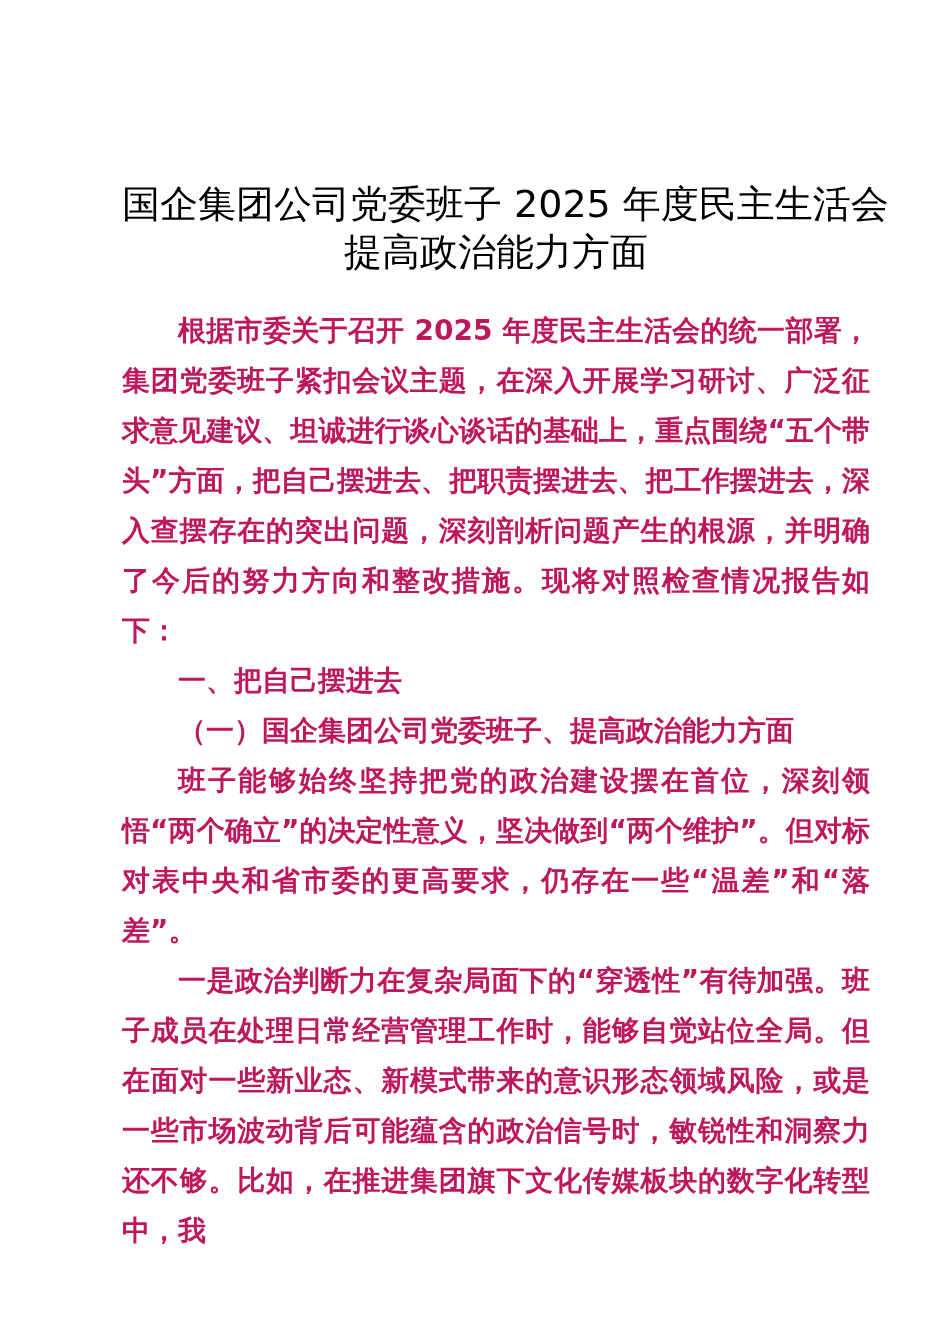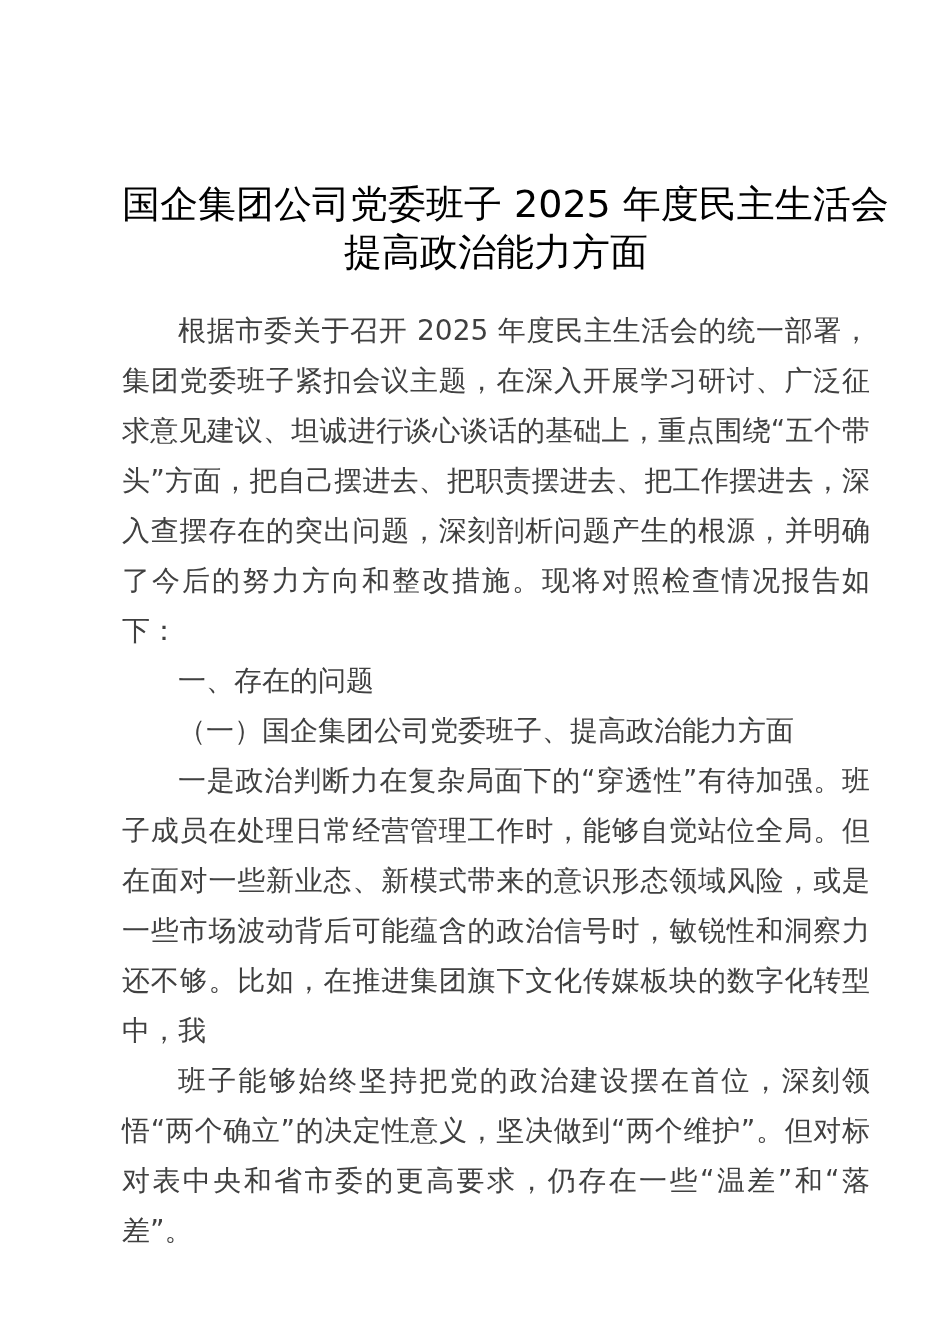--- a/index.html
+++ b/index.html
@@ -30,35 +30,36 @@
     .doc-title .title-line {
       display: block;
       white-space: nowrap;
     }
     .doc-body p {
       font-size: 28px;
       line-height: 50px;
       text-indent: 2em;
       text-align: justify;
       text-justify: inter-ideograph;
-      color: #404040;
+      color: #be185d;
       word-break: break-all;
+      font-weight: bold;
     }
   </style>
 </head>
 <body>
 
 <div class="page">
 
   <h1 class="doc-title">
     <span class="title-line">国企集团公司党委班子 2025 年度民主生活会</span>
     <span class="title-line">提高政治能力方面</span>
   </h1>
 
   <div class="doc-body">
     <p>根据市委关于召开 2025 年度民主生活会的统一部署，集团党委班子紧扣会议主题，在深入开展学习研讨、广泛征求意见建议、坦诚进行谈心谈话的基础上，重点围绕“五个带头”方面，把自己摆进去、把职责摆进去、把工作摆进去，深入查摆存在的突出问题，深刻剖析问题产生的根源，并明确了今后的努力方向和整改措施。现将对照检查情况报告如下：</p>
-    <p>一、存在的问题</p>
+    <p>一、把自己摆进去</p>
     <p>（一）国企集团公司党委班子、提高政治能力方面</p>
+    <p>班子能够始终坚持把党的政治建设摆在首位，深刻领悟“两个确立”的决定性意义，坚决做到“两个维护”。但对标对表中央和省市委的更高要求，仍存在一些“温差”和“落差”。</p>
     <p>一是政治判断力在复杂局面下的“穿透性”有待加强。班子成员在处理日常经营管理工作时，能够自觉站位全局。但在面对一些新业态、新模式带来的意识形态领域风险，或是一些市场波动背后可能蕴含的政治信号时，敏锐性和洞察力还不够。比如，在推进集团旗下文化传媒板块的数字化转型中，我</p>
-    <p>班子能够始终坚持把党的政治建设摆在首位，深刻领悟“两个确立”的决定性意义，坚决做到“两个维护”。但对标对表中央和省市委的更高要求，仍存在一些“温差”和“落差”。</p>
   </div>
 
 </div>
 
 </body></html>

